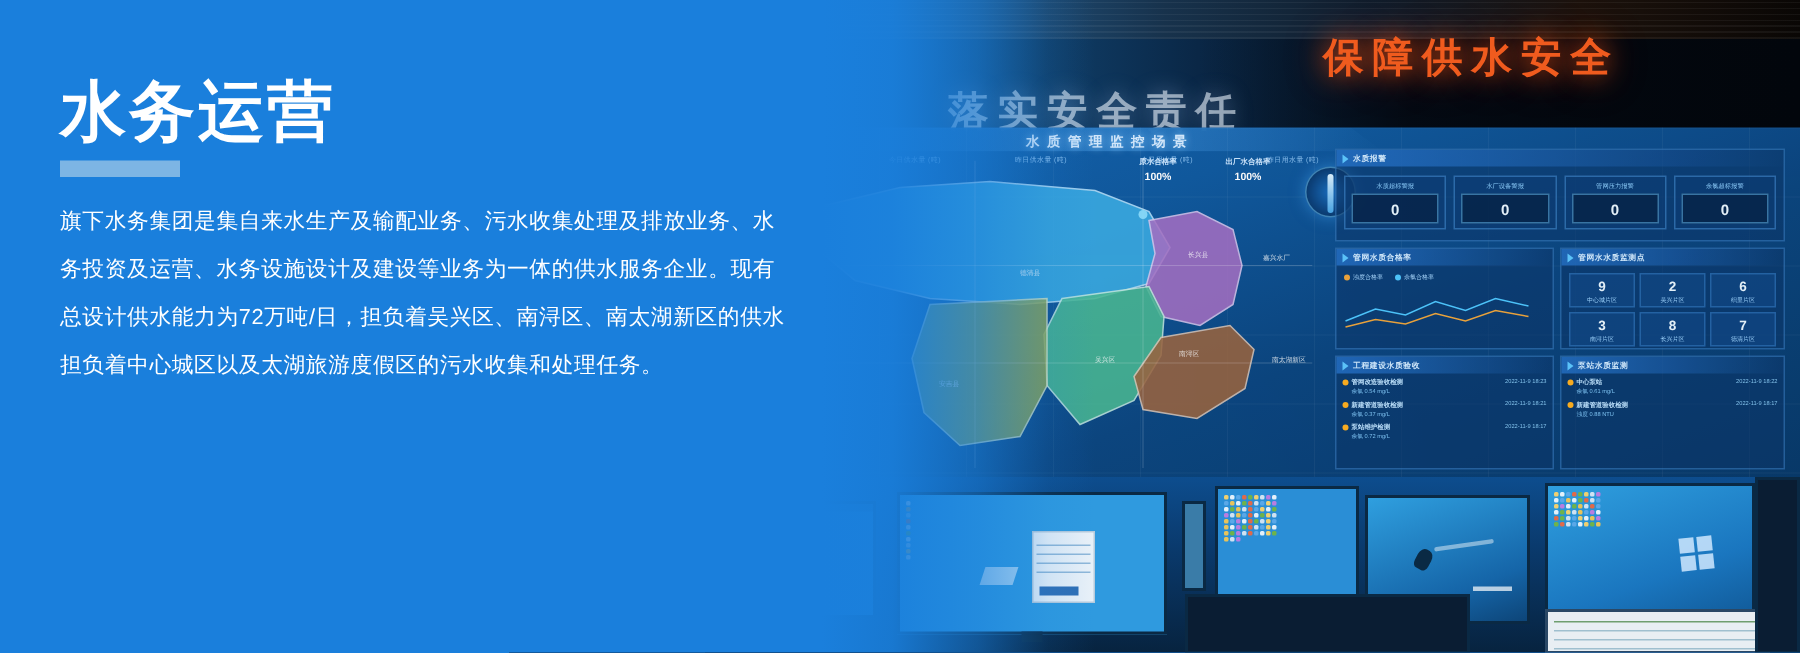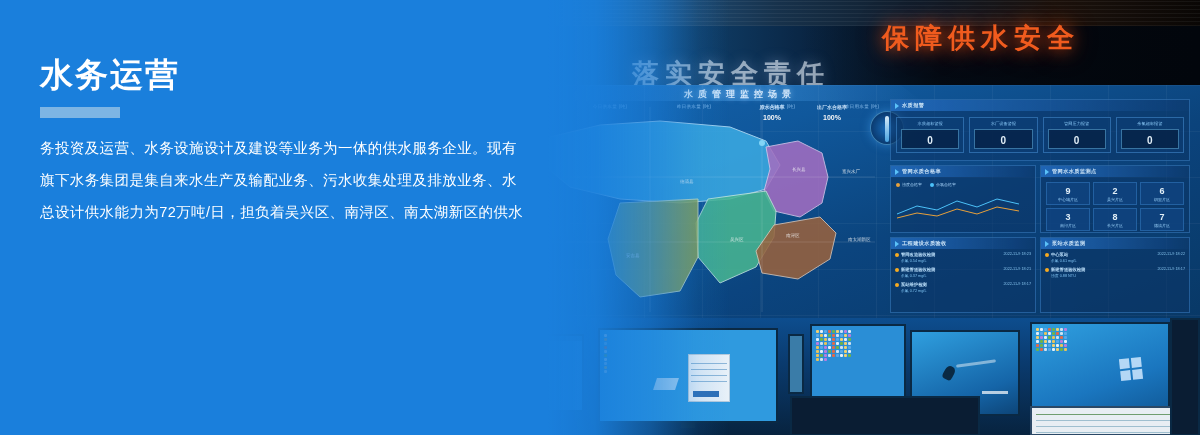--- a/index.html
+++ b/index.html
@@ -113,21 +113,21 @@
            transform:rotate(28deg); }
   .sheet { position:absolute; background:#e9f1f8; border:1px solid #b7cbdc; }
   .sheet-l { position:absolute; left:2px; right:2px; height:1px; background:#8fb7d8; }
 
   
   .fade { position:absolute; left:0; top:0; width:260px; height:435px;
     background:linear-gradient(90deg,#1a7fdc 0%,#1a7fdc 30%,rgba(26,127,220,.92) 48%,rgba(26,127,220,.55) 70%,rgba(26,127,220,.12) 88%,rgba(26,127,220,0) 100%); }
 
   
   .left { position:absolute; left:0; top:0; width:600px; height:435px; padding:56px 0 0 40px; }
-  .title { font-size:33px; font-weight:700; color:#ffffff; letter-spacing:2px; line-height:38px; }
+  .title { font-size:44px; font-weight:700; color:#ffffff; letter-spacing:2px; line-height:38px; }
   .rule { width:80px; height:11px; background:#7db5e4; margin-top:13px; }
   .body { margin-top:14px; width:520px; }
   .body p { color:#ffffff; font-size:14.5px; line-height:32px; letter-spacing:.4px; white-space:nowrap; }
 </style>
 </head>
 <body>
 
 <div class="banner">
 
   <div class="photo">
@@ -554,19 +554,20 @@
       <div class="mon mon-dark" style="left:700px;top:0px;width:30px;height:118px;"></div>
     </div>
 
     <div class="fade"></div>
   </div>
 
   <div class="left">
     <h1 class="title">水务运营</h1>
     <div class="rule"></div>
     <div class="body">
+      <p>旗下水务集团是集自来水生产及输配业务、污水收集处理及排放业务、水</p>
       <p>务投资及运营、水务设施设计及建设等业务为一体的供水服务企业。现有</p>
-      <p>旗下水务集团是集自来水生产及输配业务、污水收集处理及排放业务、水</p>
       <p>总设计供水能力为72万吨/日，担负着吴兴区、南浔区、南太湖新区的供水</p>
+      <p>担负着中心城区以及太湖旅游度假区的污水收集和处理任务。</p>
     </div>
   </div>
 
 </div>
 
 </body></html>

